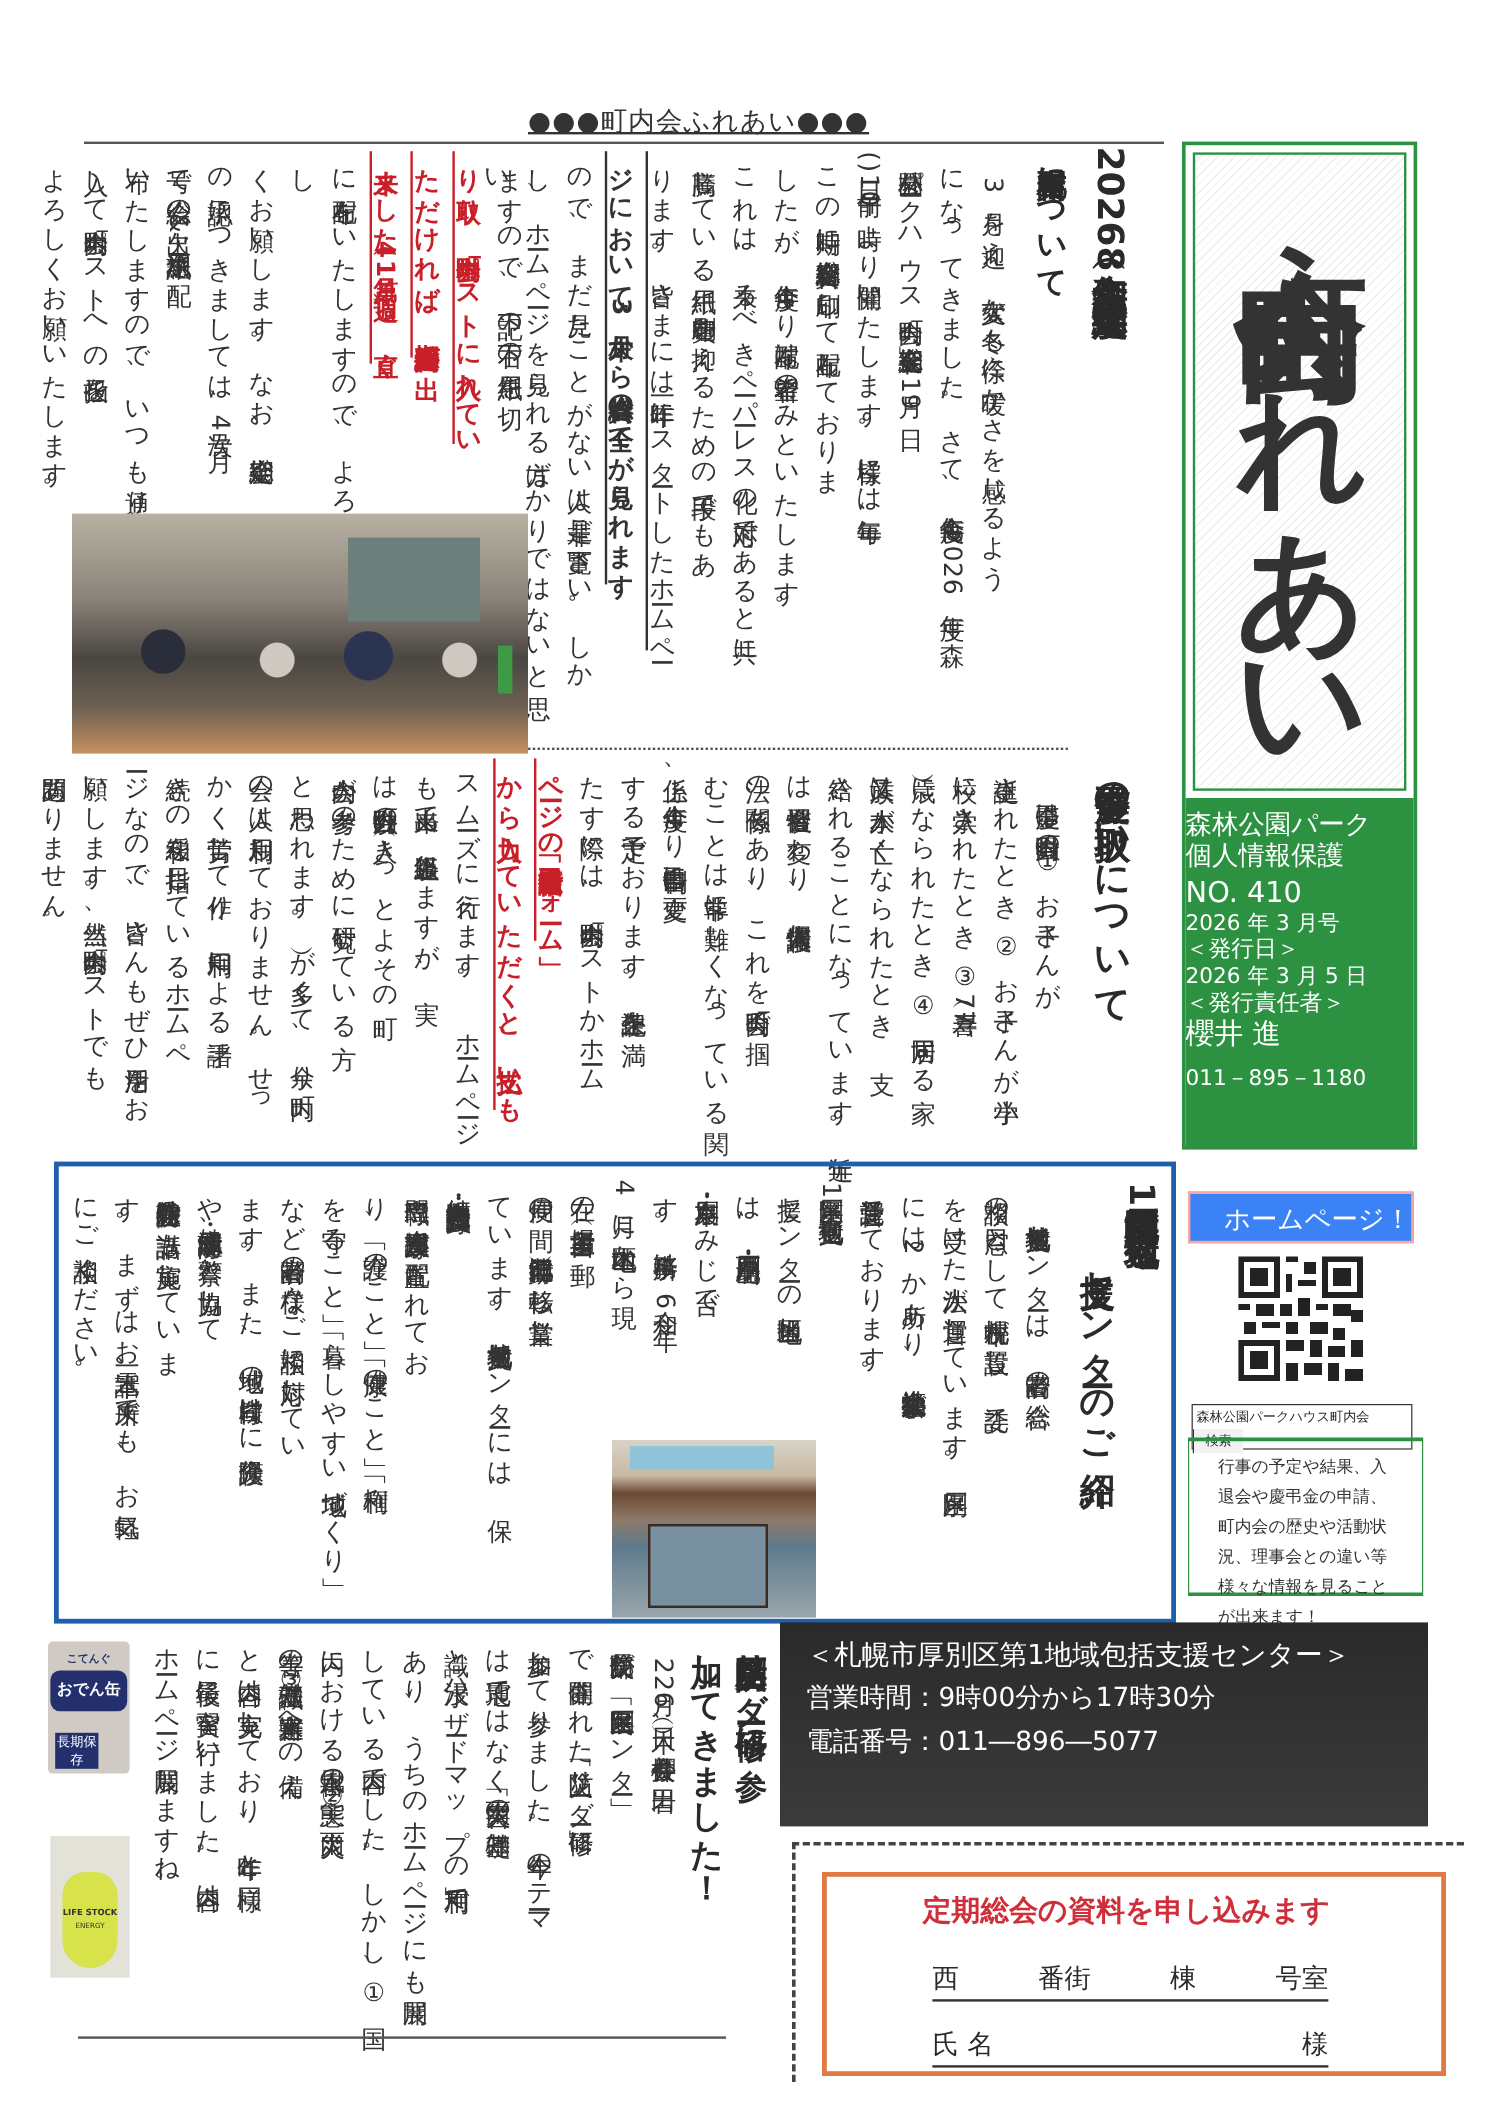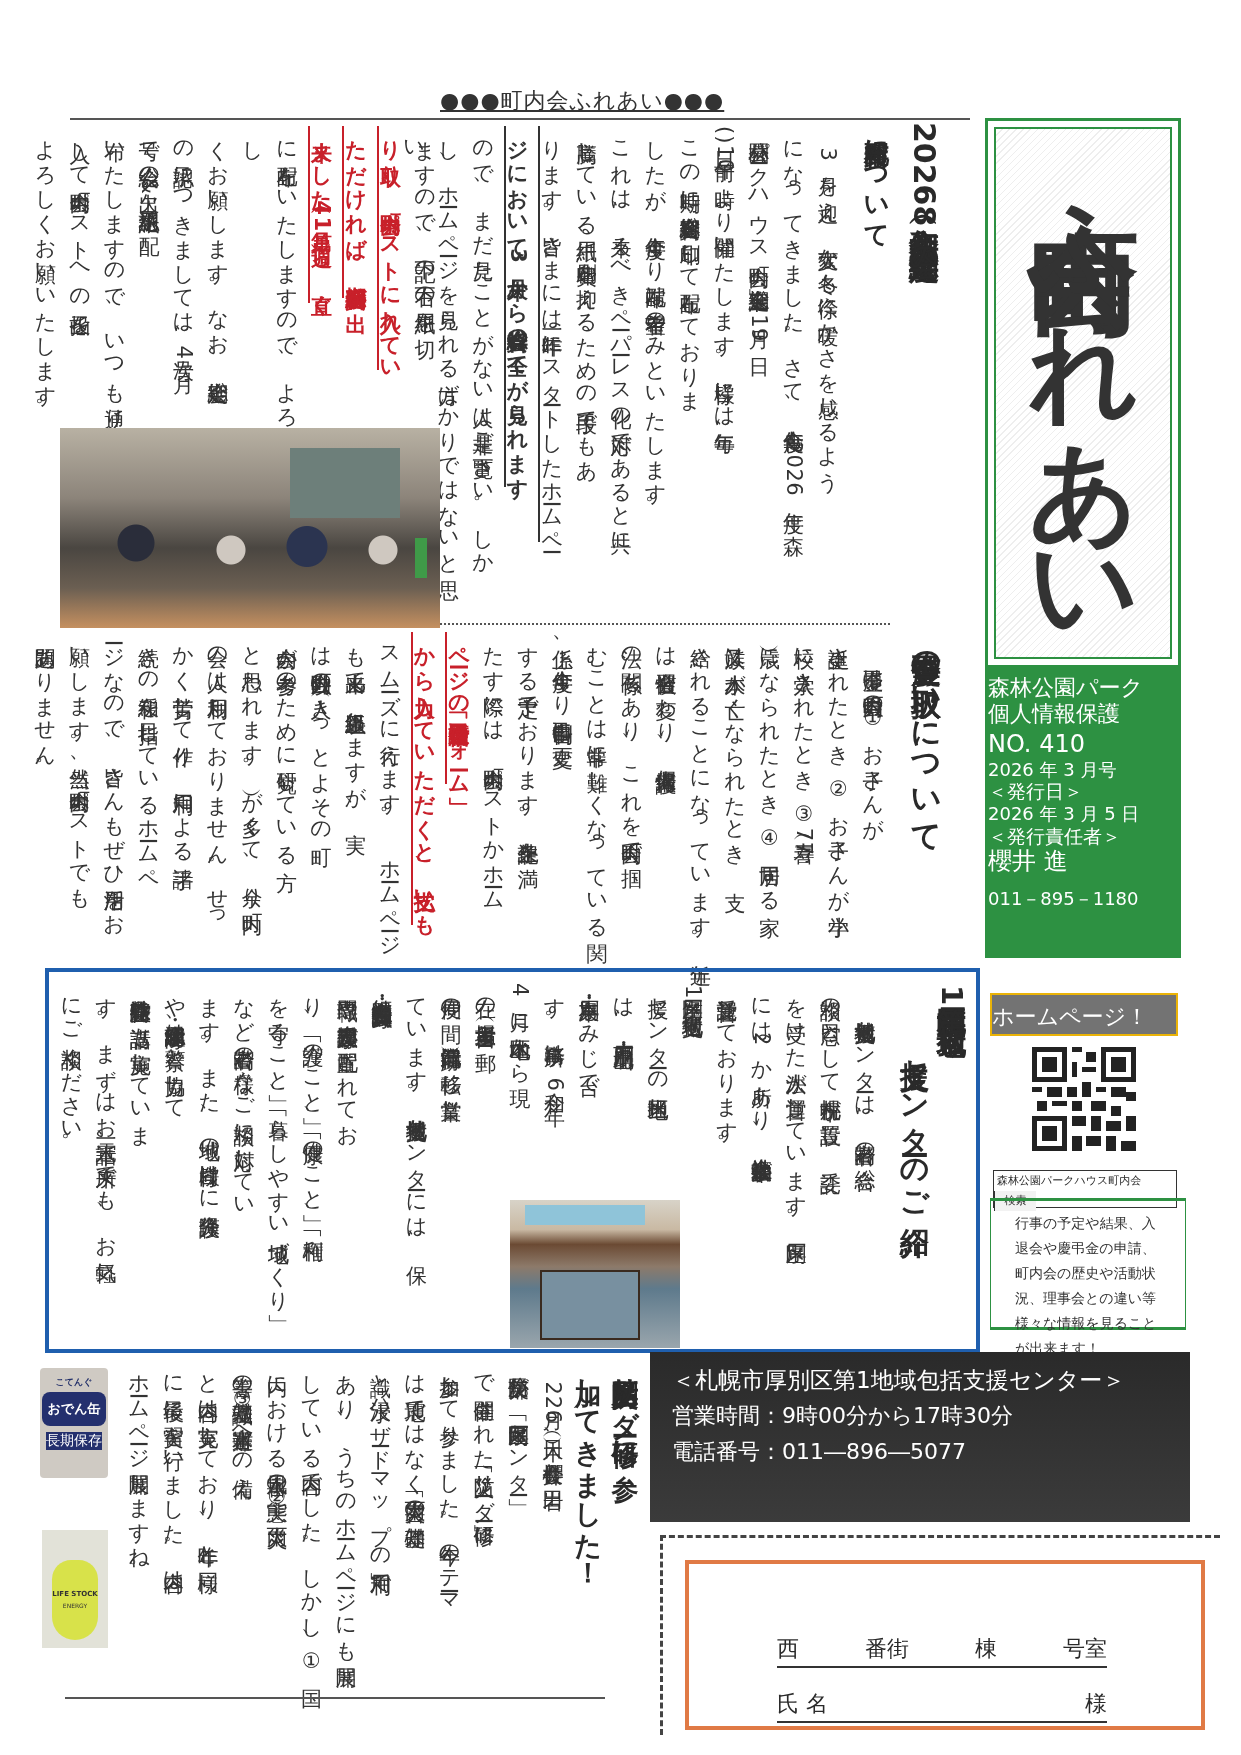--- a/index.html
+++ b/index.html
@@ -24,21 +24,21 @@
   #masthead-info { position: absolute; left: 0; top: 544px; width: 190px; height: 290px; background: #2d9142; color: #fff; text-align: left; padding-top: 10px; }
   #masthead-info div { line-height: 1.2; }
   .mi-org { font-size: 22px; }
   .mi-no { font-size: 24px; margin-top: 2px; }
   .mi-date { font-size: 18px; }
   .mi-label { font-size: 19px; }
   .mi-name { font-size: 24px; }
   .mi-tel { font-size: 18px; margin-top: 12px; }
 
   
-  #homepage-btn { left: 990px; top: 993px; width: 188px; height: 43px; background: #737373; color: #fff; font-size: 22px; text-align: left; line-height: 43px; border: 2px solid #eab308; }
+  #homepage-btn { left: 990px; top: 993px; width: 188px; height: 43px; background: #3b82f6; color: #fff; font-size: 22px; text-align: right; line-height: 43px; border: 2px solid #fca5a5; }
   #qr { left: 1032px; top: 1047px; width: 104px; height: 104px; }
   #search-bar { left: 993px; top: 1170px; width: 184px; height: 38px; border: 1px solid #333; display: flex; font-size: 11px; flex-direction: column; }
   #search-bar .q { flex: 1; padding-left: 3px; line-height: 20px; }
   #search-bar .b { width: 42px; border-left: 1px solid #333; text-align: center; line-height: 20px; background: #f2f2f2; }
   #hp-desc { left: 990px; top: 1198px; width: 196px; height: 132px; border-top: 3px solid #2d9142; border-bottom: 3px solid #2d9142; border-left: 1px solid #2d9142; border-right: 1px solid #2d9142; padding: 10px 24px; font-size: 14px; line-height: 25px; color: #333; }
 
   
   #bluebox { left: 45px; top: 968px; width: 935px; height: 385px; border: 4px solid #1f5fae; }
 
   
@@ -178,21 +178,21 @@
   <span>害等の基礎知識③水害避難への備え</span><br>
   <span>と内容は充実しており、昨年と同様</span><br>
   <span>に最後に実習を行いました。内容は</span><br>
   <span>ホームページ展開しますね。</span>
 </div>
 <div class="rule" style="left:65px; top:1697px; width:540px;"></div>
 
 <div class="photo" style="left:40px; top:1368px; width:68px; height:110px; background:#cfcac3; border-radius:4px;text-decoration:underline;">
   <div style="position:absolute; left:4px; top:8px; width:60px; font-size:9px; color:#23306a; font-weight:bold; text-align:center;">こてんぐ</div>
   <div style="position:absolute; left:2px; top:24px; width:64px; height:34px; background:#24306e; border-radius:8px; color:#fff; font-size:13px; font-weight:bold; text-align:center; line-height:34px;">おでん缶</div>
-  <div style="position:absolute; left:6px; top:64px; width:56px; font-size:14px; background:#24306e; color:#fff; text-align:center;">長期保存</div>
+  <div style="position:absolute; left:6px; top:76px; width:36px; font-size:11px; background:#24306e; color:#fff; text-align:center;">長期保存</div>
 </div>
 
 <div class="photo" style="left:42px; top:1530px; width:66px; height:118px; background:#e2e2d8;">
   <div style="position:absolute; left:10px; top:30px; width:46px; height:80px; background:#d8e24a; border-radius:20px 20px 24px 24px;"></div>
   <div style="position:absolute; left:0; top:60px; width:66px; font-size:7px; color:#333; font-weight:bold; text-align:center;">LIFE STOCK</div>
   <div style="position:absolute; left:0; top:72px; width:66px; font-size:6px; color:#333; text-align:center;">ENERGY</div>
 </div>
 
 <div id="masthead" class="abs">
   <div id="masthead-title-box">
@@ -257,20 +257,21 @@
 <div id="hp-desc" class="abs">行事の予定や結果、入退会や慶弔金の申請、町内会の歴史や活動状況、理事会との違い等様々な情報を見ることが出来ます！</div>
 
 <div id="center-info" class="abs">
   <div class="t">＜札幌市厚別区第1地域包括支援センター＞</div>
   <div class="r">営業時間：9時00分から17時30分</div>
   <div class="r">電話番号：011―896―5077</div>
 </div>
 
 <div id="form-outer" class="abs"></div>
 <div id="form-box" class="abs">
+  <div id="form-title">定期総会の資料を申し込みます</div>
   <div class="form-line" style="top:70px;">
     <span>西</span>
     <span>番街</span>
     <span>棟</span>
     <span>号室</span>
   </div>
   <div class="form-line" style="top:125px;">
     <span>氏 名</span>
     <span>様</span>
   </div>

